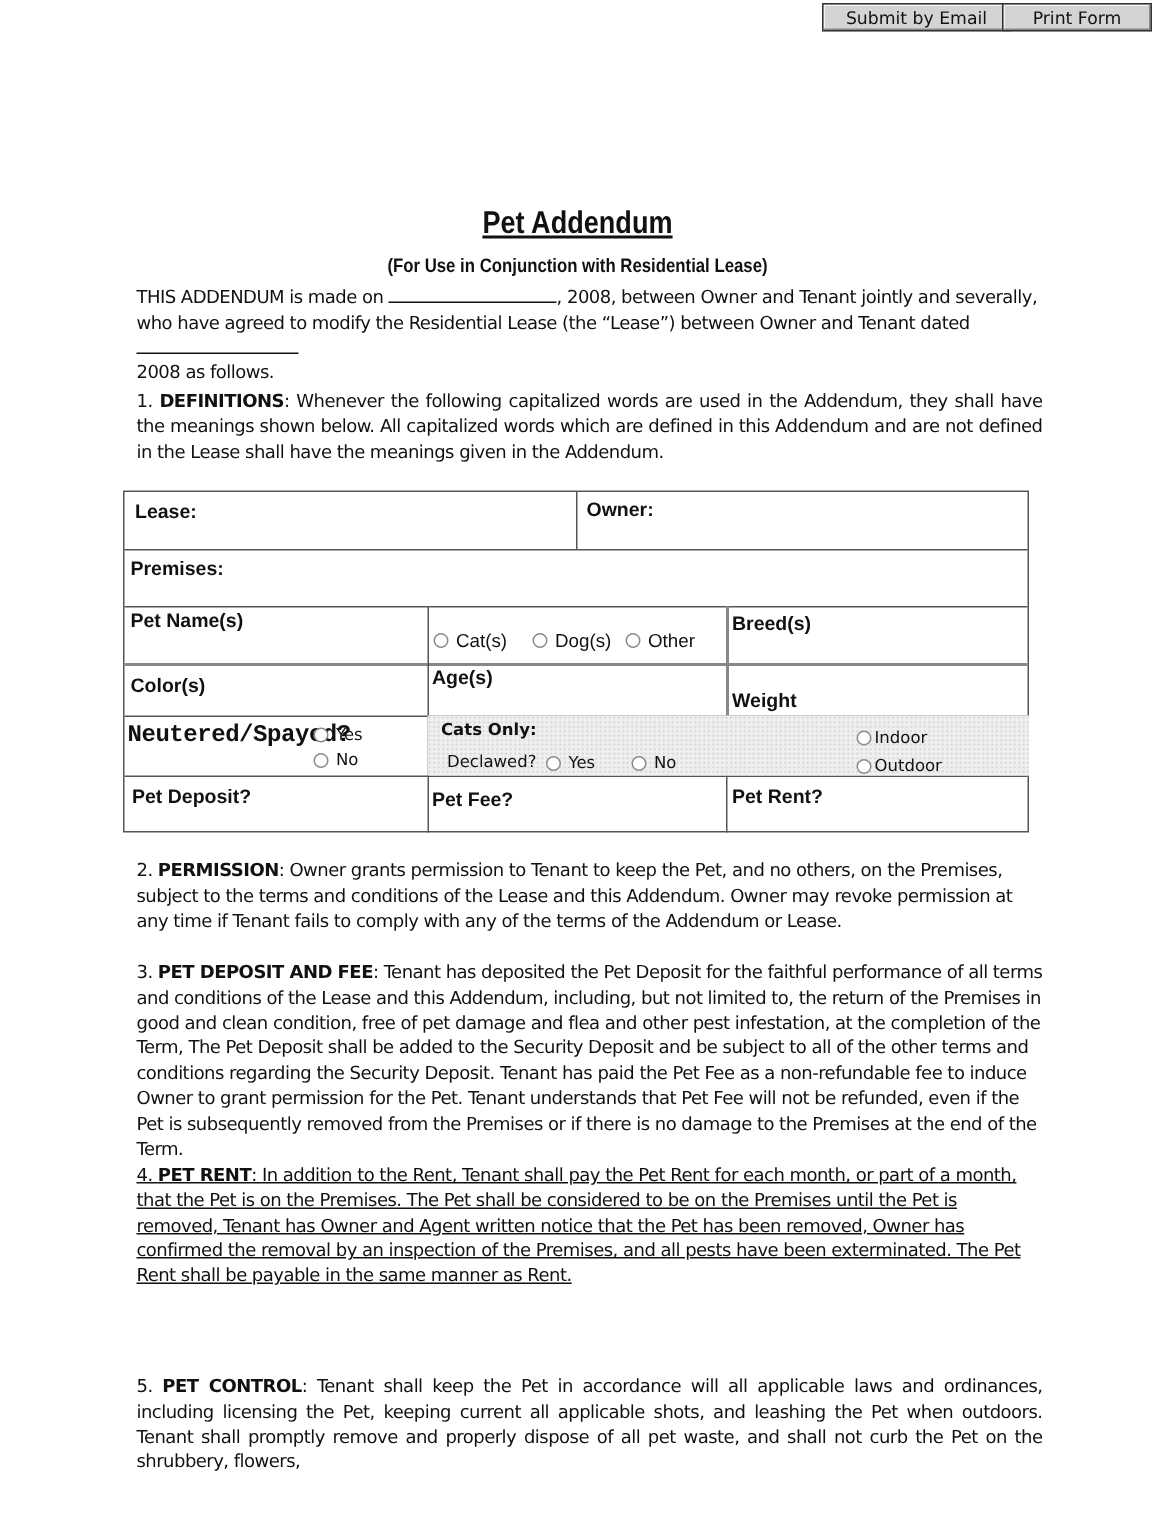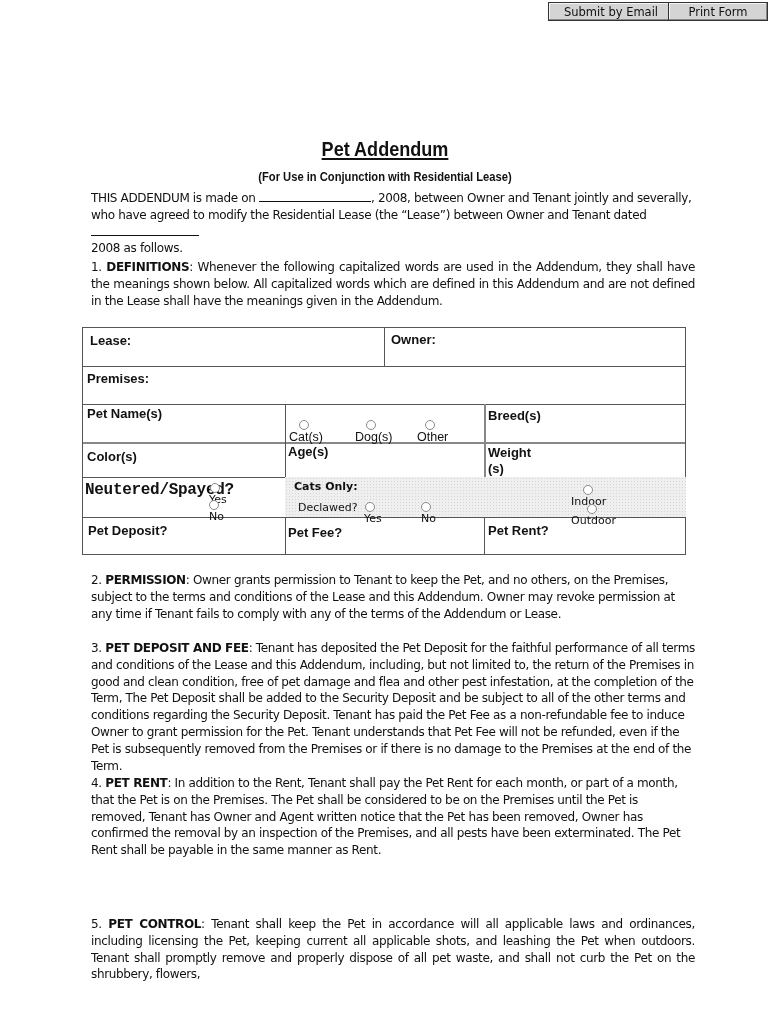--- a/index.html
+++ b/index.html
@@ -32,34 +32,34 @@
     position: absolute; left: 91px; width: 604px;
     font-family: "DejaVu Sans", sans-serif; font-size: 12px; line-height: 16.8px;
     letter-spacing: -0.35px; color: #111;
   }
   .body-text b { font-weight: bold; }
   .blank { display: inline-block; border-bottom: 1px solid #111; height: 11px; vertical-align: baseline; }
   #intro { top: 190px; width: 650px; }
   #sec1 { top: 259px; text-align: justify; }
   #sec2 { top: 572px; }
   #sec3 { top: 640px; }
-  #sec4 { top: 775px; }
+  #sec4 { top: 775px; text-decoration: underline; }
   #sec5 { top: 876px; margin-top: 40px; }
 
   
   .ftable { position: absolute; left: 82px; top: 327px; width: 604px; height: 228px; border: 1px solid #555; box-sizing: border-box; }
   .cell { position: absolute; box-sizing: border-box; }
   .lbl { position: absolute; font-family: "Liberation Sans", sans-serif; font-weight: bold; font-size: 13px; color: #111; }
   .hline { position: absolute; left: 0; right: 0; height: 0; border-top: 1px solid #777; }
   .vline { position: absolute; width: 0; border-left: 1px solid #777; }
   .shaded { position: absolute; left: 202px; top: 149px; width: 401px; height: 40px;
     background-color: #efefef;
     background-image: radial-gradient(#d6d6d6 0.6px, transparent 0.7px);
     background-size: 3px 3px; }
-  .radio { position: absolute; display: flex; align-items: center; font-size: 12px; color: #111; cursor: pointer; flex-direction: column; }
+  .radio { position: absolute; display: flex; align-items: center; font-size: 12px; color: #111; cursor: pointer; }
   .radio .circ { width: 10px; height: 10px; border-radius: 50%; border: 1px solid #8a8a8a; box-sizing: border-box; background: #fff; margin-right: 5px; }
   .radio.sans span.txt { font-family: "Liberation Sans", sans-serif; font-size: 12.5px; }
   .radio.dj span.txt { font-family: "DejaVu Sans", sans-serif; font-size: 11px; }
   .small-lbl { position: absolute; font-family: "DejaVu Sans", sans-serif; font-size: 11px; color: #111; }
 </style>
 </head>
 <body>
 
 <div id="btn-email" class="topbtn">Submit by Email</div>
 <div id="btn-print" class="topbtn">Print Form</div>
@@ -122,21 +122,21 @@
     <span class="lbl" style="left:2px; top:3px">Breed(s)</span>
   </div>
 
   <div class="cell" style="left:0; top:115px; width:202px; height:34px">
     <span class="lbl" style="left:4px; top:6px">Color(s)</span>
   </div>
   <div class="cell" style="left:203px; top:115px; width:198px; height:34px">
     <span class="lbl" style="left:2px; top:1px">Age(s)</span>
   </div>
   <div class="cell" style="left:403px; top:115px; width:199px; height:34px">
-    <span class="lbl" style="left:2px; top:2px; line-height:16px"><span>Weight</span><br><span>(s)</span></span>
+    <span class="lbl" style="left:2px; top:16px; line-height:16px"><span>Weight</span><br><span>(s)</span></span>
   </div>
 
   <span class="lbl" style="left:2px; top:153px; font-family:Liberation Mono, monospace; font-size:16px; letter-spacing:-0.3px">Neutered/Spayed?</span>
   <div class="radio dj" style="left:126px; top:155px">
     <span class="circ"></span>
       <span class="txt">Yes</span>
   </div>
   <div class="radio dj" style="left:126px; top:172px">
     <span class="circ"></span>
       <span class="txt">No</span>

